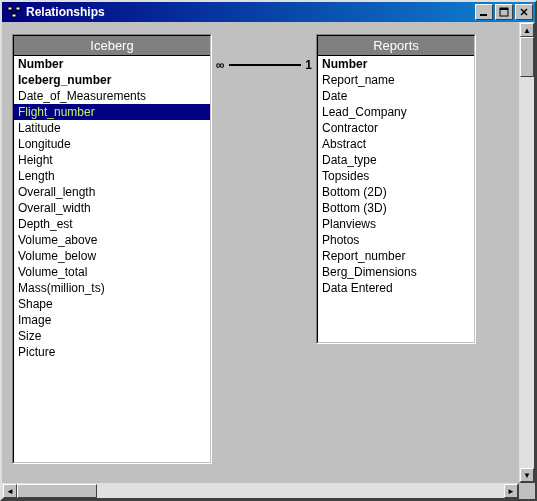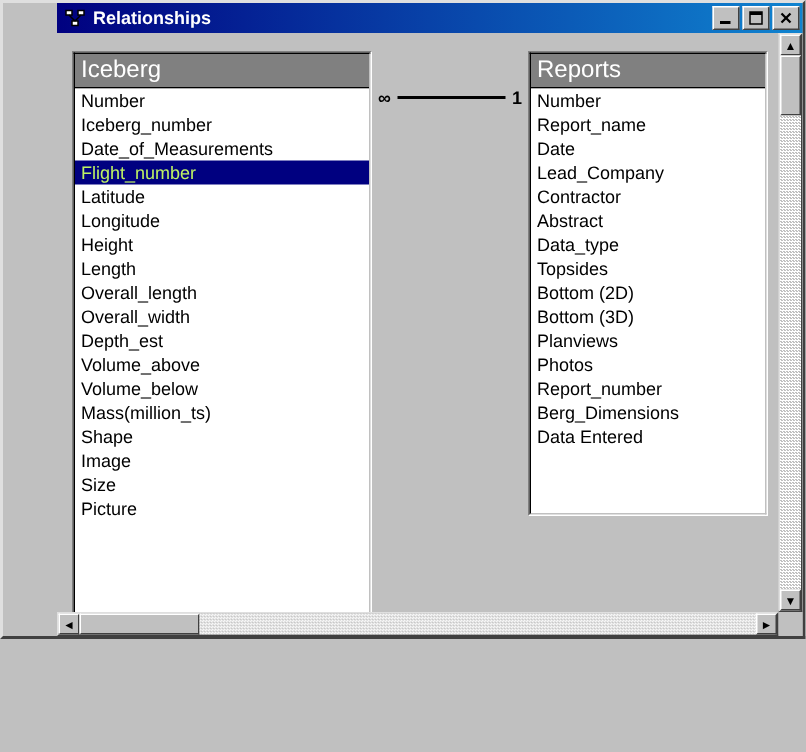--- a/index.html
+++ b/index.html
@@ -6,27 +6,26 @@
     body {
       font-family: Tahoma, "MS Sans Serif", Arial, sans-serif;
       font-size: 11px;
       background: #c0c0c0;
       width: 537px;
       height: 501px;
       overflow: hidden;
     }
     .window {
       width: 537px;
-      height: 426px;
+      height: 501px;
       background: #c0c0c0;
       border: 2px solid;
       border-color: #dfdfdf #404040 #404040 #dfdfdf;
       display: flex;
       flex-direction: column;
-      padding-left: 36px;
     }
     .titlebar {
       height: 20px;
       background: linear-gradient(to right, #000080, #1084d0);
       color: #fff;
       display: flex;
       align-items: center;
       padding: 0 2px 0 4px;
     }
     .titlebar .icon {
@@ -113,37 +112,38 @@
     }
     .table-win .inner {
       border:1px solid;
       border-color:#000 #c0c0c0 #c0c0c0 #000;
       display:flex; flex-direction:column;
       height:100%;
     }
     .table-title {
       background:#808080;
       color:#fff;
-      font-size:16px;
+      font-size:13px;
       padding:2px 4px;
       border-bottom:1px solid #000;
+      text-align:center;
     }
     .field-list {
       flex:1;
       overflow:hidden;
       background:#fff;
     }
     .field {
       padding:1px 4px;
       font-size:12px;
       color:#000;
       white-space:nowrap;
       cursor:default;
     }
-    .field.bold { font-weight:normal; }
+    .field.bold { font-weight:bold; }
     .field.selected {
       background:#000080;
       color:#bef264;
     }
     .relation {
       position:absolute;
       font-size:12px;
       color:#000;
       display:flex;
       align-items:center;
@@ -206,20 +206,21 @@
               <div class="field selected">Flight_number</div>
               <div class="field">Latitude</div>
               <div class="field">Longitude</div>
               <div class="field">Height</div>
               <div class="field">Length</div>
               <div class="field">Overall_length</div>
               <div class="field">Overall_width</div>
               <div class="field">Depth_est</div>
               <div class="field">Volume_above</div>
               <div class="field">Volume_below</div>
+              <div class="field">Volume_total</div>
               <div class="field">Mass(million_ts)</div>
               <div class="field">Shape</div>
               <div class="field">Image</div>
               <div class="field">Size</div>
               <div class="field">Picture</div>
             </div>
         </div>
       </div>
 
       <div class="relation" style="left:212px; top:36px; width:100px;">

